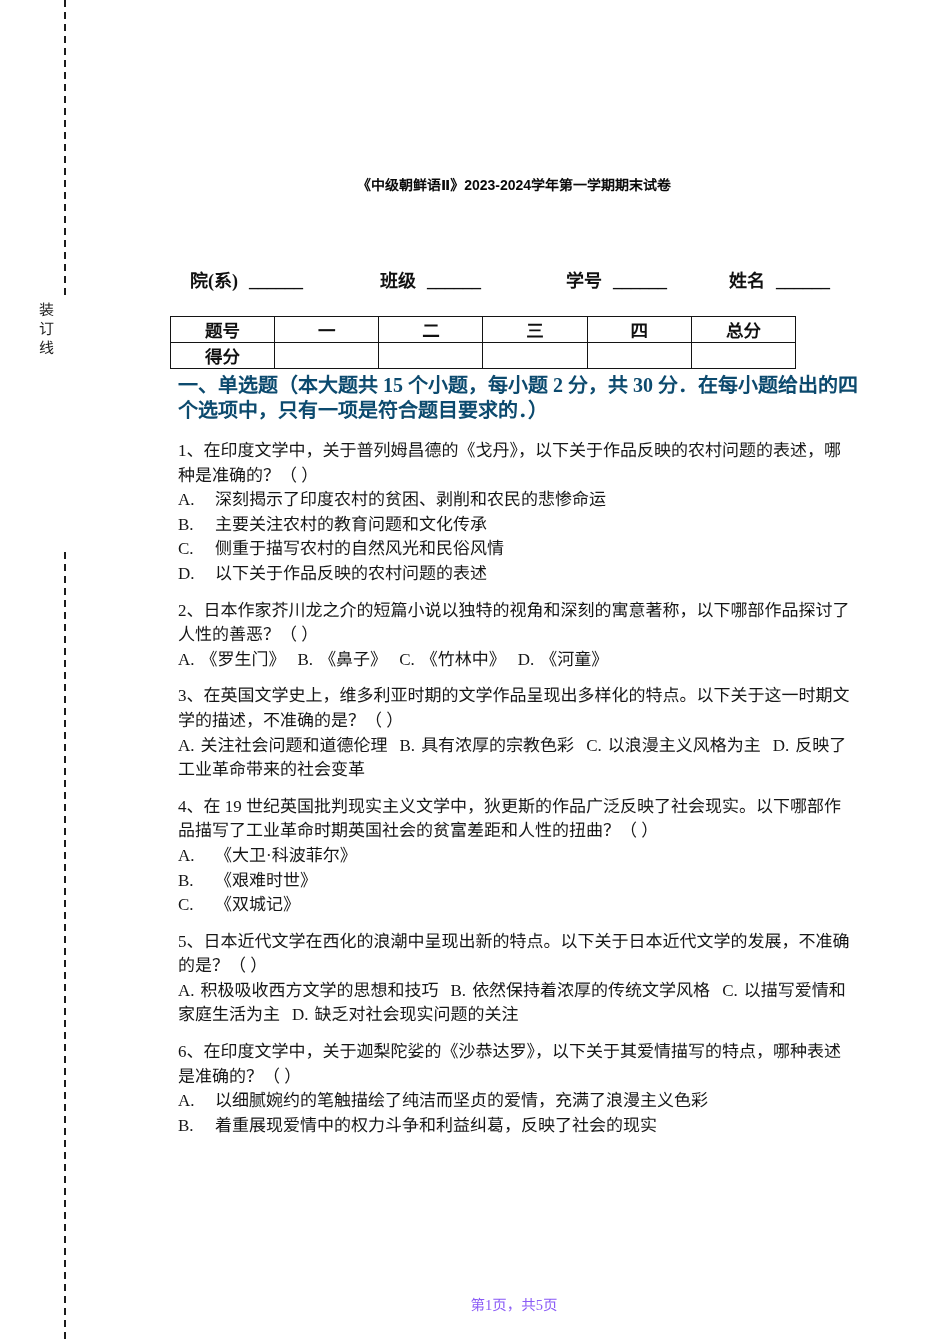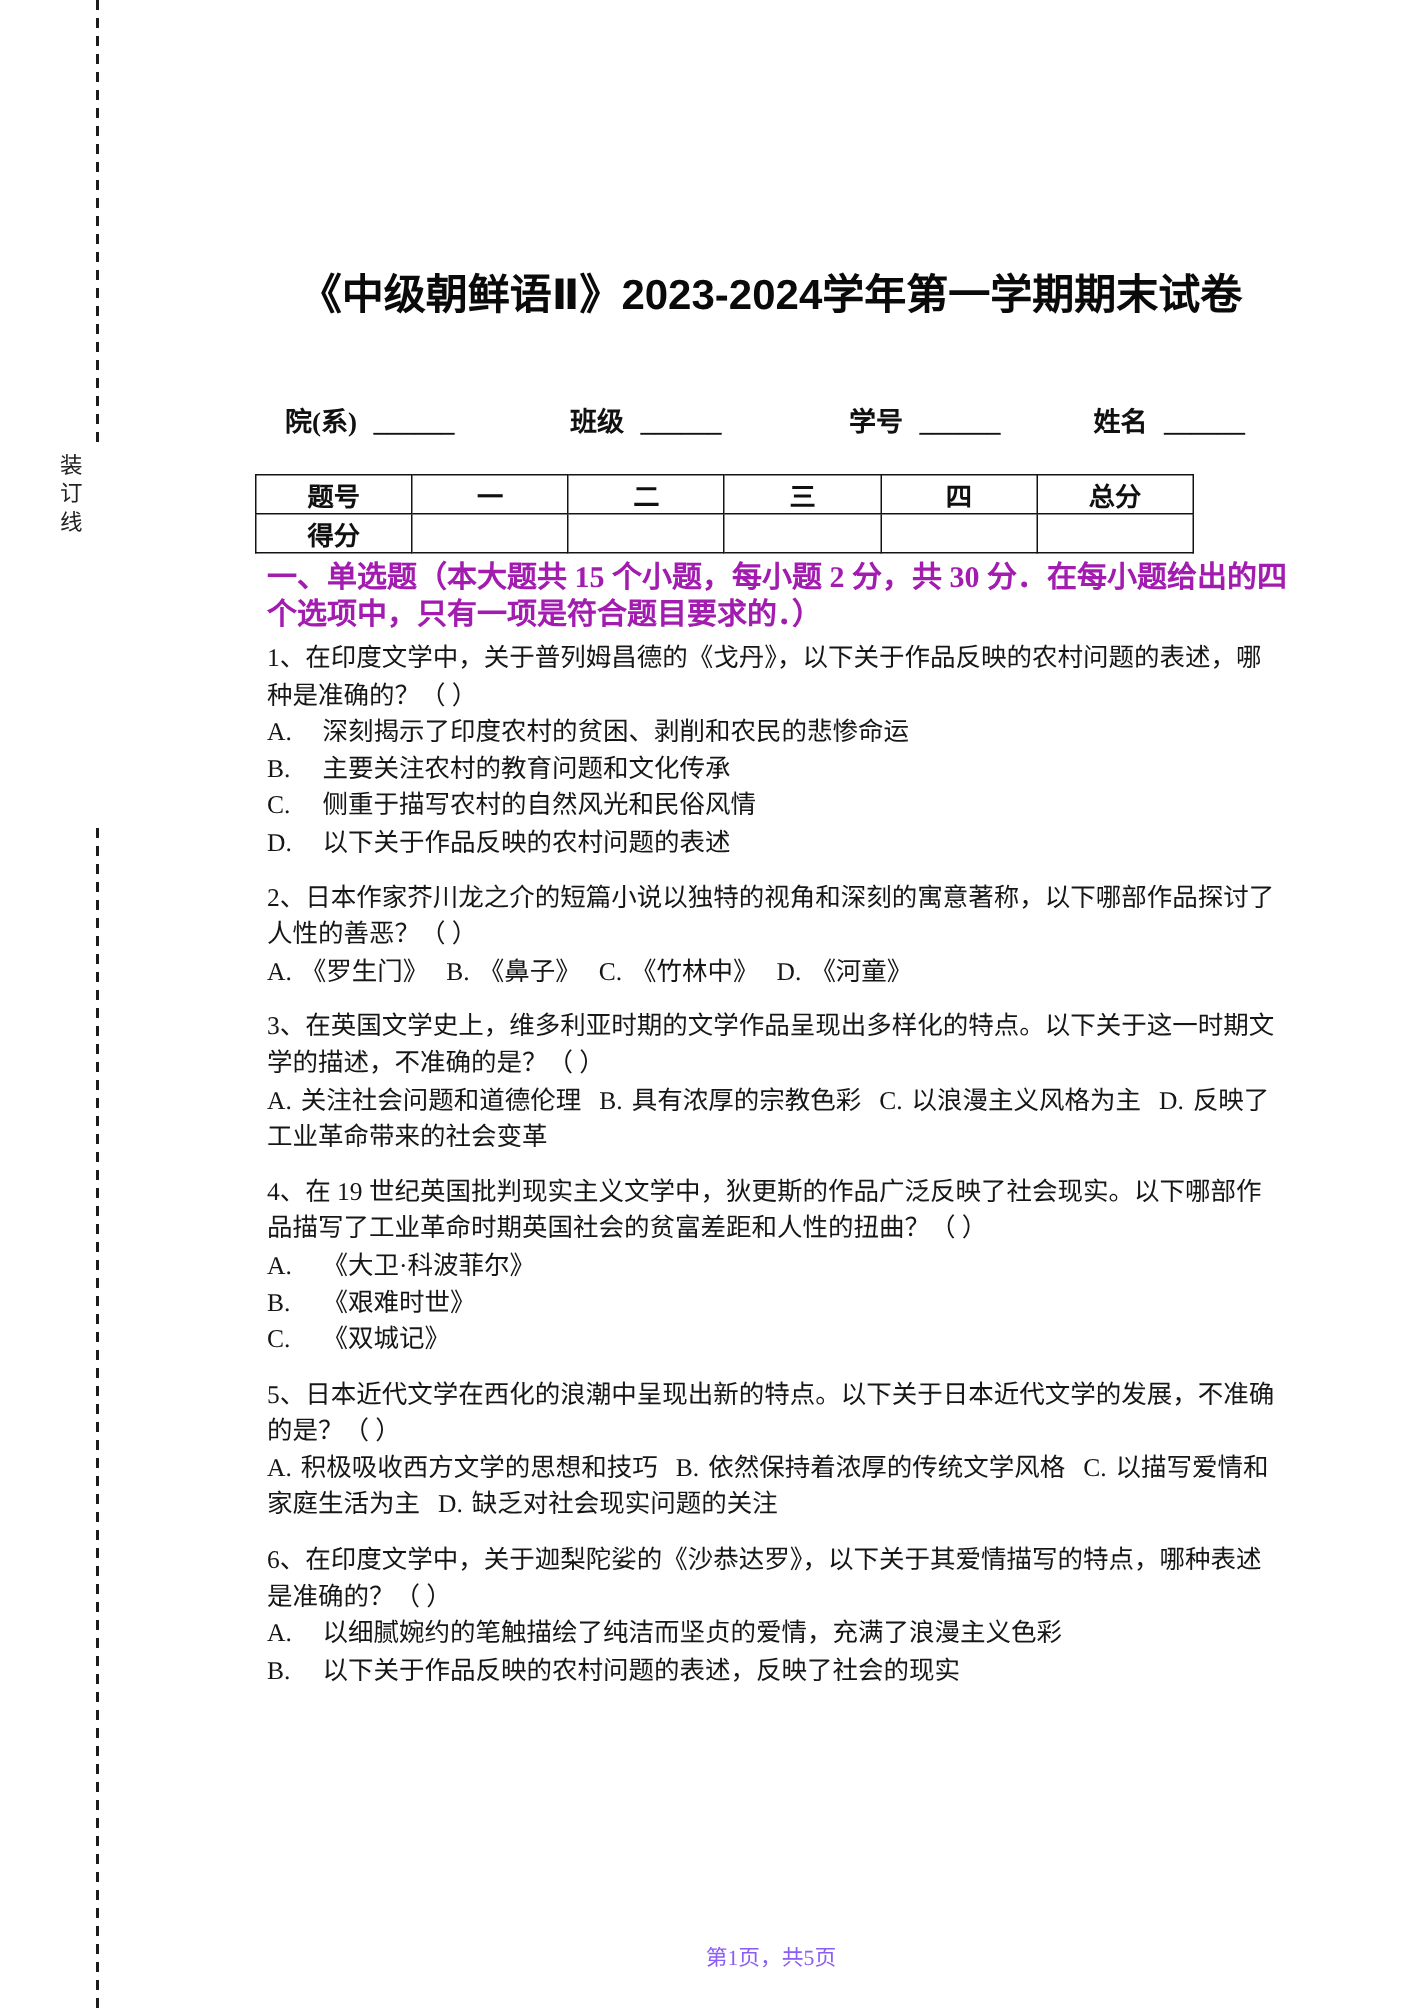--- a/index.html
+++ b/index.html
@@ -18,40 +18,40 @@
   .binding-label{
     position:absolute;left:35px;top:302px;
     writing-mode:vertical-rl;text-orientation:upright;
     font-size:15px;letter-spacing:4px;color:#222;
   }
 
   
   .title{position:absolute;top:128px;left:139px;width:750px;margin:0;text-align:center;
     font-family:"Liberation Sans","DejaVu Sans",sans-serif;font-size:21px;font-weight:700;color:#0a0a0a;}
   .subtitle{position:absolute;top:174px;left:139px;width:750px;margin:0;text-align:center;
-    font-family:"Liberation Sans","DejaVu Sans",sans-serif;font-size:28px;font-weight:700;color:#0a0a0a;}
+    font-family:"Liberation Sans","DejaVu Sans",sans-serif;font-size:14px;font-weight:700;color:#0a0a0a;}
 
   
   .fields{position:absolute;top:266px;left:178px;width:720px;height:28px;
     font-size:18px;font-weight:600;color:#111;}
   .field{position:absolute;top:0;white-space:nowrap;}
   .f0{left:12px;}.f1{left:202px;}.f2{left:388px;}.f3{left:551px;}
   .field-blank{margin-left:11px;}
 
   
   .score-table{position:absolute;top:316px;left:170px;width:626px;
     border-collapse:collapse;table-layout:fixed;font-size:17.5px;font-weight:600;color:#101010;}
   .score-table td{border:1.6px solid #141414;height:25px;text-align:center;
     vertical-align:middle;padding:0;}
 
   
   .main{position:absolute;top:373px;left:178px;width:672px;
     font-size:17px;line-height:24.6px;color:#161616;}
-  .section-heading{width:684px;margin:0 0 4px 0;
-    font-size:20px;font-weight:700;line-height:25px;color:#a21caf;}
+  .section-heading{width:684px;margin:0 0 16px 0;
+    font-size:20px;font-weight:700;line-height:25px;color:#0c4a6e;}
   .question{margin-top:12px;}
   #questions .question:first-child{margin-top:0;}
   .stem{}
   .options-block .opt-label{display:inline-block;width:37px;}
   .options-inline .option-inline{margin-right:12px;}
   .options-inline .opt-label{margin-right:6px;}
 
   
   .footer{position:absolute;top:1253px;left:178px;width:672px;text-align:center;
     font-size:14.5px;color:#8b5cf6;margin-top:40px;}
@@ -124,20 +124,20 @@
           </div>
         </div>
         <div class="question">
           <div class="stem">5、日本近代文学在西化的浪潮中呈现出新的特点。以下关于日本近代文学的发展，不准确的是？（ ）</div>
           <div class="options-inline"><span class="option-inline"><span class="opt-label">A.</span><span class="opt-text">积极吸收西方文学的思想和技巧</span></span><span class="option-inline"><span class="opt-label">B.</span><span class="opt-text">依然保持着浓厚的传统文学风格</span></span><span class="option-inline"><span class="opt-label">C.</span><span class="opt-text">以描写爱情和家庭生活为主</span></span><span class="option-inline"><span class="opt-label">D.</span><span class="opt-text">缺乏对社会现实问题的关注</span></span></div>
         </div>
         <div class="question">
           <div class="stem">6、在印度文学中，关于迦梨陀娑的《沙恭达罗》，以下关于其爱情描写的特点，哪种表述是准确的？（ ）</div>
           <div class="options-block">
             <div class="option"><span class="opt-label">A.</span><span class="opt-text">以细腻婉约的笔触描绘了纯洁而坚贞的爱情，充满了浪漫主义色彩</span></div>
-            <div class="option"><span class="opt-label">B.</span><span class="opt-text">以下关于作品反映的农村问题的表述，反映了社会的现实</span></div>
+            <div class="option"><span class="opt-label">B.</span><span class="opt-text">着重展现爱情中的权力斗争和利益纠葛，反映了社会的现实</span></div>
           </div>
         </div>
       </div>
   </div>
 
   <div class="footer">第1页，共5页</div>
 </div>
 
 </body></html>

